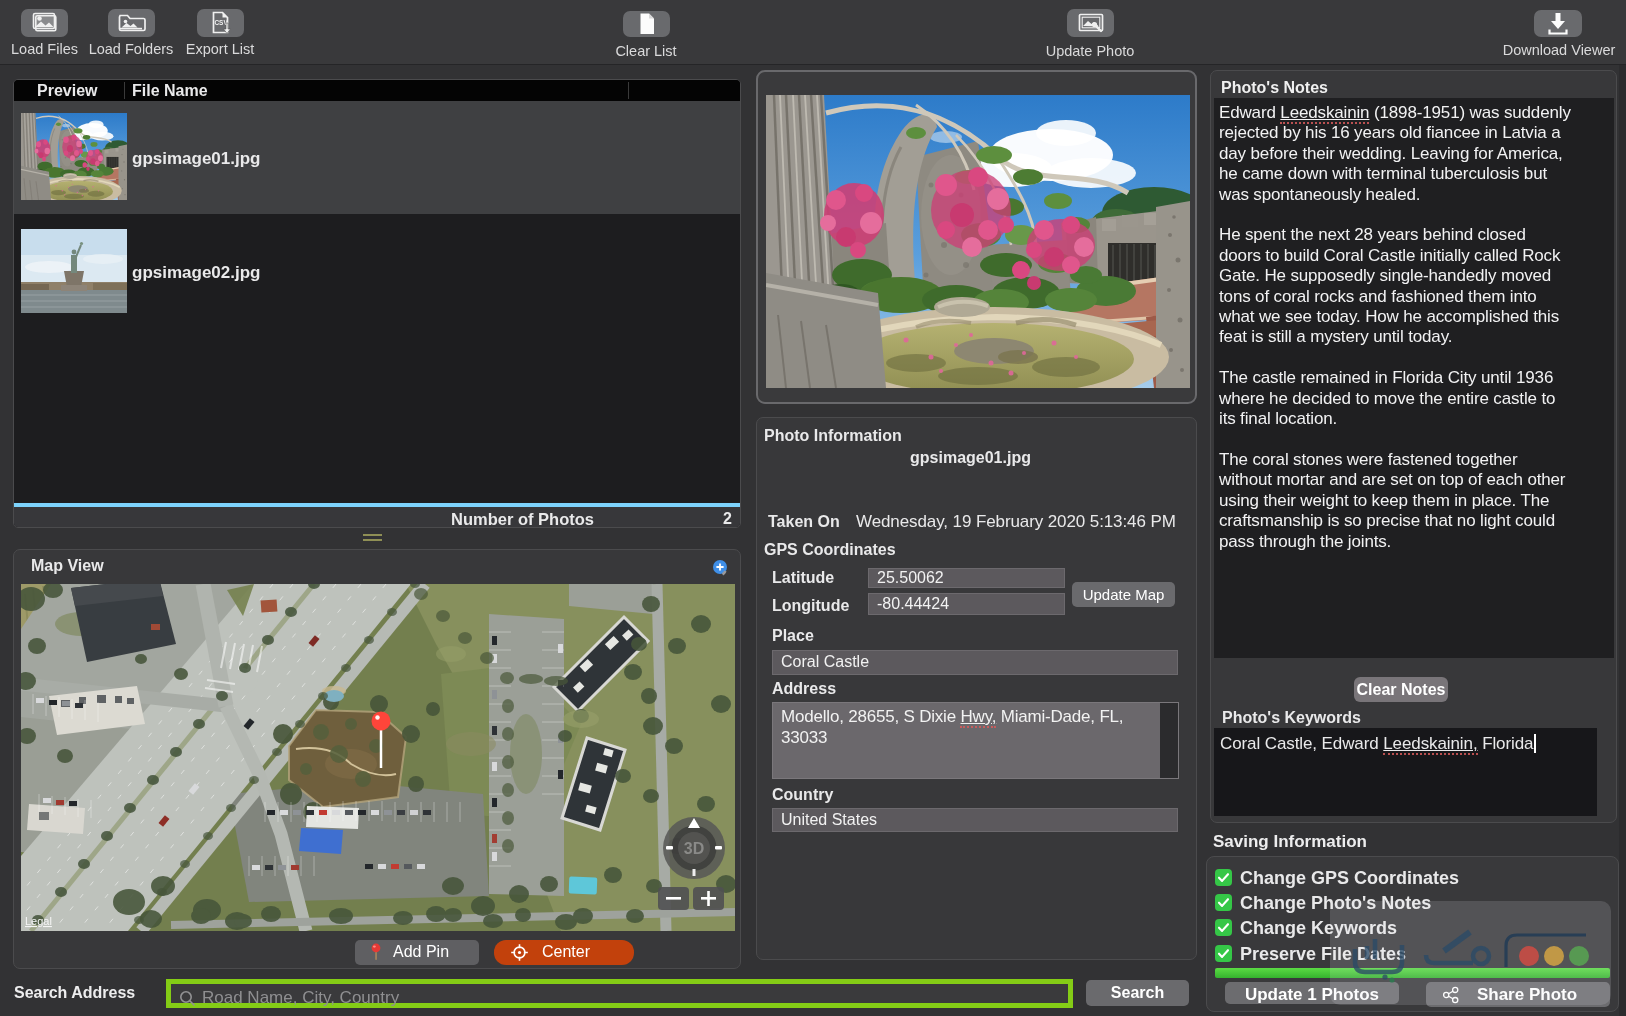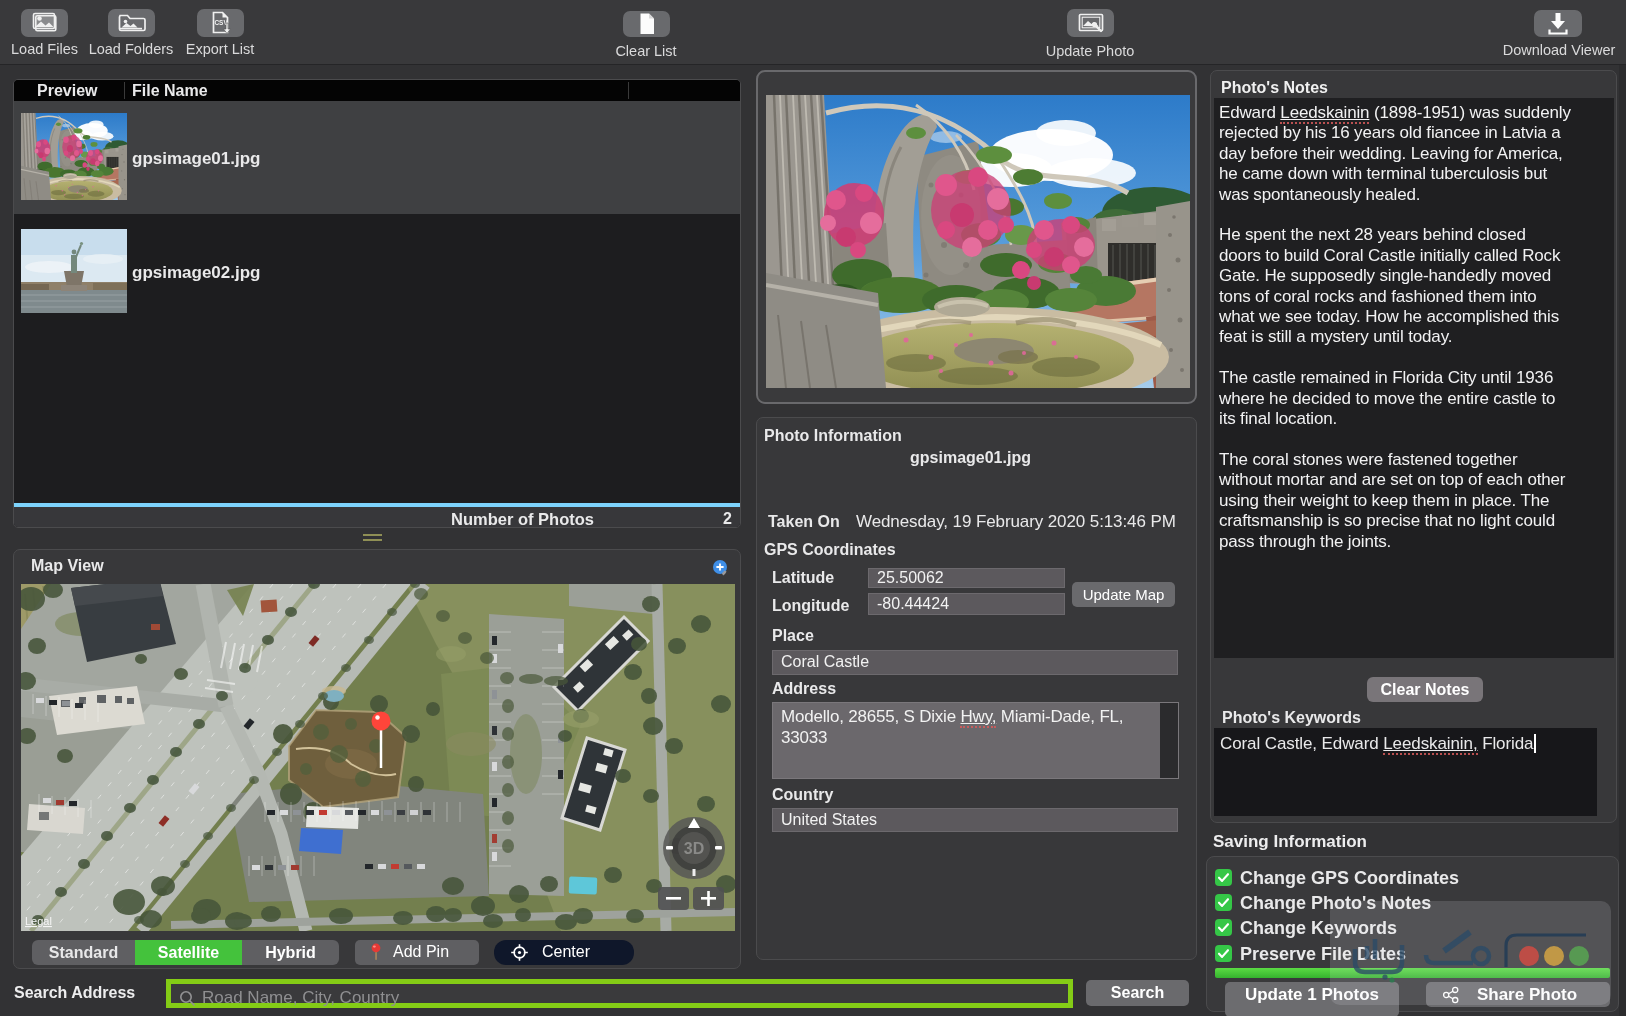--- a/index.html
+++ b/index.html
@@ -586,34 +586,29 @@
     <rect x="637" y="303" width="31" height="23" rx="4" fill="#505052" opacity=".9"></rect>
     <rect x="672" y="303" width="31" height="23" rx="4" fill="#505052" opacity=".9"></rect>
     <rect x="645" y="313" width="15" height="2.6" fill="#fff"></rect>
     <rect x="680" y="313" width="15" height="2.6" fill="#fff"></rect>
     <rect x="686.2" y="307" width="2.6" height="15" fill="#fff"></rect>
     <text x="4" y="341" font-size="11" fill="#f5f5f5" text-decoration="underline" font-family="Liberation Sans">Legal</text>
   </svg>
   </div>
 
   <div class="abs" id="maprow" style="left:0;top:389px;width:726px;height:27px;">
-    <div class="abs" style="left:18px;top:1px;width:307px;height:25px;background:#5f5f62;border-radius:6px;overflow:hidden;font-weight:bold;font-size:16px;color:#fff;">
-      <span class="abs" style="left:0;top:0;width:103px;height:25px;line-height:25px;text-align:center;color:#e8e8e9;">Standard</span>
-      <span class="abs" style="left:103px;top:0;width:107px;height:25px;line-height:25px;text-align:center;background:#44c23c;">Satellite</span>
-      <span class="abs" style="left:210px;top:0;width:97px;height:25px;line-height:25px;text-align:center;">Hybrid</span>
-    </div>
     <div class="abs" style="left:341px;top:1px;width:124px;height:25px;background:#5f5f62;border-radius:5px;">
       <svg class="abs" style="left:15px;top:3px;" width="12" height="19" viewBox="0 0 12 19">
             <circle cx="6" cy="5" r="4.4" fill="#e53935"></circle>
             <ellipse cx="4.4" cy="3.6" rx="1.5" ry="1.1" fill="#ff8a80"></ellipse>
             <rect x="5.3" y="9" width="1.5" height="8" rx=".7" fill="#b0885a"></rect>
           </svg>
       <span class="abs" style="left:38px;top:3px;font-size:16px;color:#fff;">Add Pin</span>
     </div>
-    <div class="abs" style="left:480px;top:1px;width:140px;height:25px;background:#0f172a;border-radius:12px;">
+    <div class="abs" style="left:480px;top:1px;width:140px;height:25px;background:#c2410c;border-radius:12px;">
       <svg class="abs" style="left:16px;top:3px;" width="19" height="19" viewBox="0 0 19 19">
             <g stroke="#fff" stroke-width="1.6" fill="none">
               <circle cx="9.5" cy="9.5" r="5.4"></circle>
               <path d="M9.5 1.2 v4 M9.5 13.8 v4 M1.2 9.5 h4 M13.8 9.5 h4"></path>
             </g>
             <circle cx="9.5" cy="9.5" r="1.6" fill="#fff"></circle>
           </svg>
       <span class="abs" style="left:48px;top:3px;font-size:16px;color:#fff;">Center</span>
     </div>
   </div>
@@ -650,21 +645,21 @@
   <span class="abs b" style="left:15px;top:262px;font-size:16px;">Address</span>
   <div class="inp" style="left:15px;top:284px;width:407px;height:77px;background:#6b686c;border-color:#7a777b;font-size:17px;line-height:21px;letter-spacing:-0.2px;padding:3px 0 0 8px;">Modello, 28655, S Dixie <span class="redspell">Hwy,</span> Miami-Dade, FL,<br>33033</div>
   <div class="abs" style="left:403px;top:285px;width:18px;height:75px;background:#2b2b2d;"></div>
   <span class="abs b" style="left:15px;top:368px;font-size:16px;">Country</span>
   <div class="inp" style="left:15px;top:390px;width:406px;height:24px;font-size:16px;padding:2px 0 0 8px;">United States</div>
 </div>
 
 <div class="panel" id="notespanel" style="left:1210px;top:70px;width:407px;height:753px;">
   <span class="abs b" style="left:10px;top:8px;font-size:16px;color:#f0f0f0;">Photo's Notes</span>
   <div class="abs" id="notesarea" style="left:3px;top:27px;width:400px;height:560px;background:#1f1f21;color:#f2f2f3;font-size:17px;line-height:20.4px;letter-spacing:-0.15px;padding:5px 0 0 5px;white-space:nowrap;">Edward <span class="redspell">Leedskainin</span> (1898-1951) was suddenly<br>rejected by his 16 years old fiancee in Latvia a<br>day before their wedding. Leaving for America,<br>he came down with terminal tuberculosis but<br>was spontaneously healed.<br><br>He spent the next 28 years behind closed<br>doors to build Coral Castle initially called Rock<br>Gate. He supposedly single-handedly moved<br>tons of coral rocks and fashioned them into<br>what we see today. How he accomplished this<br>feat is still a mystery until today.<br><br>The castle remained in Florida City until 1936<br>where he decided to move the entire castle to<br>its final location.<br><br>The coral stones were fastened together<br>without mortar and are set on top of each other<br>using their weight to keep them in place. The<br>craftsmanship is so precise that no light could<br>pass through the joints.</div>
-  <div class="btn b" style="left:143px;top:606px;width:116px;height:25px;line-height:25px;font-size:16px;background:#797579;border-radius:6px;margin-left:13px;">Clear Notes</div>
+  <div class="btn b" style="left:143px;top:606px;width:94px;height:25px;line-height:25px;font-size:16px;background:#797579;border-radius:6px;">Clear Notes</div>
   <span class="abs b" style="left:11px;top:638px;font-size:16px;">Photo's Keywords</span>
   <div class="abs" id="kwarea" style="left:3px;top:657px;width:383px;height:88px;background:#17171a;font-size:17px;padding:6px 0 0 6px;letter-spacing:-0.1px;">Coral Castle, Edward <span class="redspell">Leedskainin,</span> Florida<span style="border-left:2px solid #fff;margin-left:1px;"></span></div>
 </div>
 
 <span class="lbl" style="left:1213px;top:832px;font-size:17px;">Saving Information</span>
 <div class="panel" id="savebox" style="left:1206px;top:856px;width:413px;height:156px;border-radius:8px;background:#39393b;">
   <div class="ckrow" style="top:11px;">
         <span class="ckbox"><svg width="17" height="17" viewBox="0 0 17 17">
             <path d="M4 8.7 l3.1 3.2 L13 5.2" stroke="#fff" stroke-width="2.1" fill="none" stroke-linecap="round" stroke-linejoin="round"></path>
           </svg></span>
@@ -682,21 +677,21 @@
           </svg></span>
         <span class="cklab">Change Keywords</span>
       </div>
   <div class="ckrow" style="top:87px;">
         <span class="ckbox"><svg width="17" height="17" viewBox="0 0 17 17">
             <path d="M4 8.7 l3.1 3.2 L13 5.2" stroke="#fff" stroke-width="2.1" fill="none" stroke-linecap="round" stroke-linejoin="round"></path>
           </svg></span>
         <span class="cklab">Preserve File Dates</span>
       </div>
   <div class="abs" style="left:8px;top:111px;width:395px;height:10px;border-radius:2px;background:linear-gradient(#5bdc44,#35b32e);"></div>
-  <div class="btn b" style="left:18px;top:125px;width:174px;height:35px;line-height:25px;font-size:17px;background:#6c6c6f;">Update 1 Photos</div>
+  <div class="btn b" style="left:18px;top:125px;width:174px;height:22px;line-height:25px;font-size:17px;background:#6c6c6f;">Update 1 Photos</div>
   <div class="btn b" style="left:219px;top:125px;width:184px;height:25px;line-height:25px;font-size:17px;background:#6c6c6f;">
     <svg class="abs" style="left:16px;top:4px;" width="18" height="18" viewBox="0 0 18 18">
           <g stroke="#fff" stroke-width="1.3" fill="none">
             <circle cx="4.2" cy="9" r="2.6"></circle>
             <circle cx="13.2" cy="3.9" r="2.6"></circle>
             <circle cx="13.2" cy="14.1" r="2.6"></circle>
             <path d="M6.6 7.8 l4.3 -2.6 M6.6 10.2 l4.3 2.6"></path>
           </g>
         </svg>
     <span style="margin-left:18px;">Share Photo</span></div>

